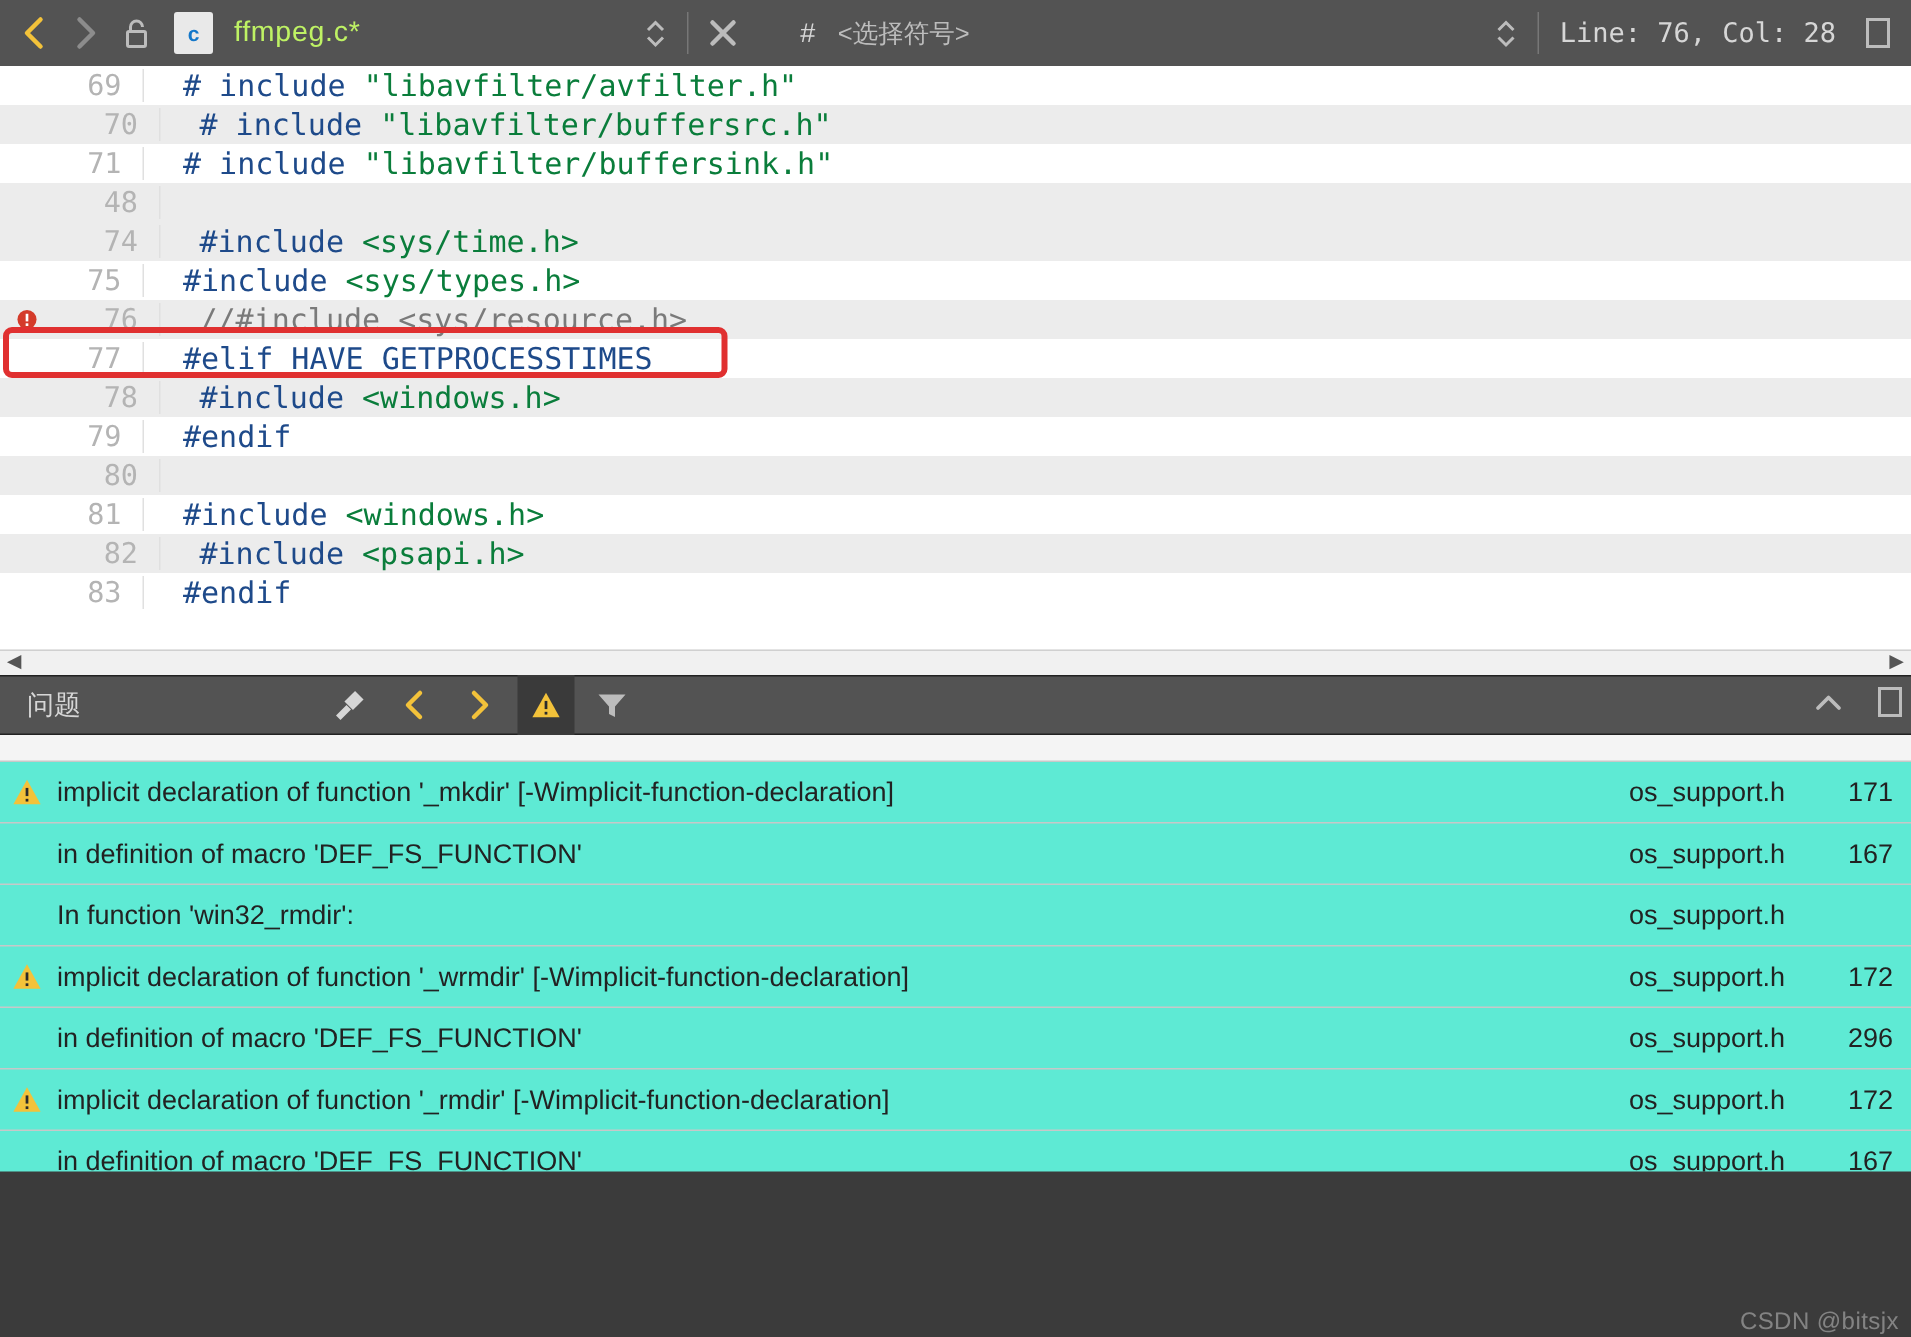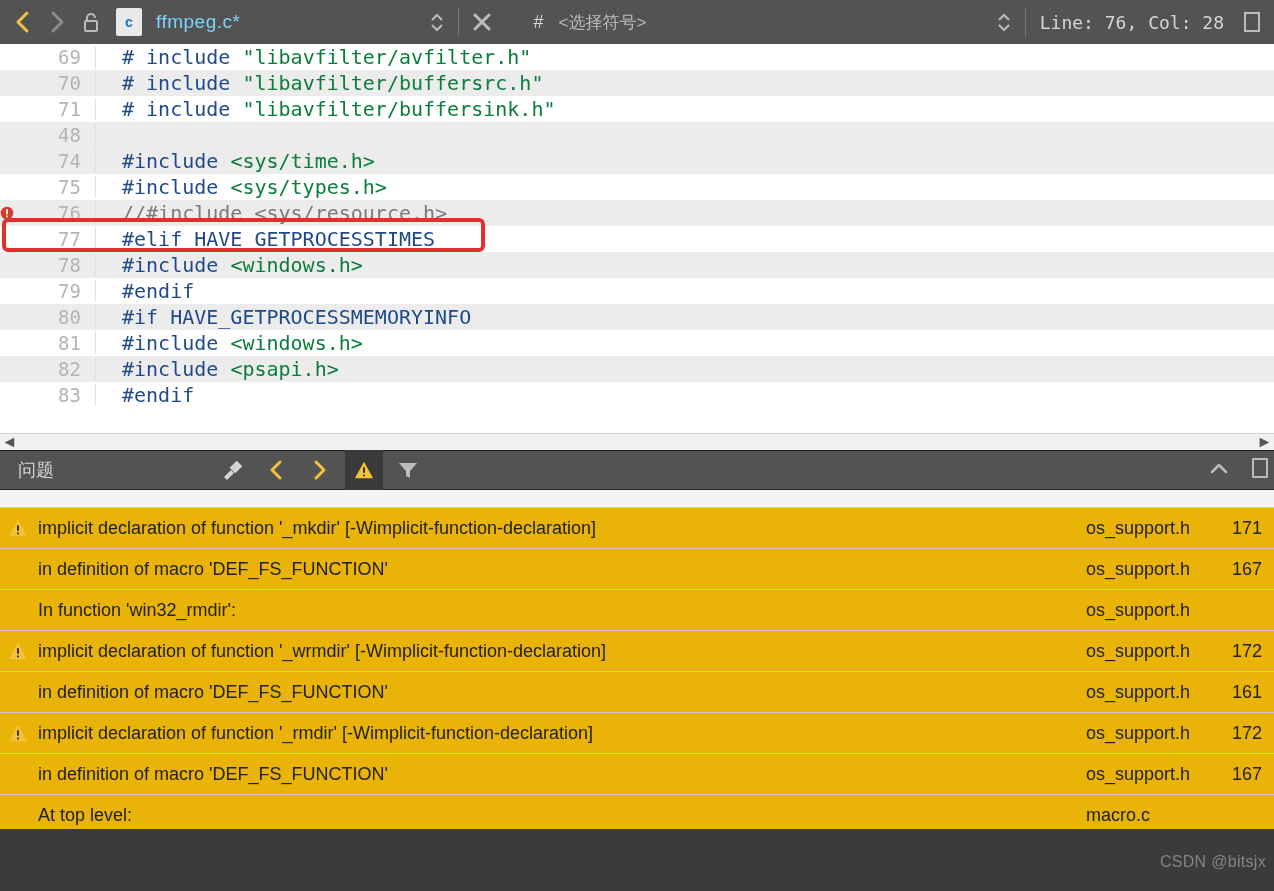--- a/index.html
+++ b/index.html
@@ -11,36 +11,36 @@
   position:relative;
 }
 .toolbar{
   height:44px; background:#535353;
   display:flex; align-items:center; gap:14px;
   padding:0 14px; color:#ccc; font-size:18px;
 }
 .toolbar .nav-arrows{display:flex;gap:16px;align-items:center;}
 .toolbar svg{display:block;}
 .fileicon{width:26px;height:28px;background:#e9e9e9;border-radius:2px;display:flex;align-items:center;justify-content:center;font-weight:bold;color:#1477c9;font-size:14px;}
-.filename{color:#7dd3fc;font-size:19px;letter-spacing:.5px;}
+.filename{color:#bef264;font-size:19px;letter-spacing:.5px;}
 .cursor-info{color:#d6d6d6;font-size:18px;font-family:Consolas,monospace;white-space:pre;}
 .spacer{flex:1;}
 .divider-v{width:1px;height:28px;background:#777;}
 .hash{color:#d6d6d6;font-size:18px;width:12px;text-align:center;}
 .symbol-picker{color:#bcbcbc;font-size:17px;}
 .spinner-btns{display:flex;flex-direction:column;gap:1px;}
 .spinner-btns svg{width:14px;height:9px;}
 
 .editor{
   height:406px; background:#ffffff; position:relative;
   display:flex; flex-direction:column;
 }
 .lines{flex:1;overflow:hidden;font-family:Consolas,monospace;font-size:20px;}
 .line{display:flex;height:26px;align-items:center;}
-.line.shade{background:#ececec;}
+.line.shade{background:#ececec;padding-left:11px;}
 .gutter-err{width:14px;display:flex;align-items:center;justify-content:center;}
 .gutter-num{
   width:82px;text-align:right;padding-right:14px;
   color:#b4b4b4;font-size:19px;
   border-right:1px solid #e0e0e0;
 }
 .code{padding-left:26px;white-space:pre;}
 .tk-pp{color:#1e4a8a;}
 .tk-str{color:#0a7d3b;}
 .tk-sys{color:#0a7d3b;margin-top:32px;}
@@ -63,37 +63,37 @@
   display:flex;align-items:center;color:#d6d6d6;font-size:18px;gap:11px;
 }
 .panel-title{padding:0 18px;}
 .panel-tools{display:flex;align-items:center;gap:6px;margin-left:130px;}
 .tool-btn{width:38px;height:40px;display:flex;align-items:center;justify-content:center;}
 .tool-btn.active{background:#3a3a3a;}
 .panel-spacer{flex:1;}
 .collapse-btn{padding:0 12px;}
 
 .problems{
-  height:339px;background:#eab308;overflow:hidden;position:relative;
+  height:291px;background:#5eead4;overflow:hidden;position:relative;
 }
 .problem-row{
   height:41px;display:flex;align-items:center;
   border-bottom:1px solid #c8c8c8;font-size:18px;color:#222;
 }
 .problem-row .icon{width:36px;display:flex;justify-content:center;}
 .problem-row .msg{flex:1;padding-left:2px;white-space:nowrap;overflow:hidden;text-overflow:ellipsis;}
 .problem-row .file{width:140px;}
 .problem-row .lineno{width:48px;text-align:right;padding-right:12px;}
 .problem-row.header{height:18px;background:#f4f4f4;border-bottom:1px solid #c8c8c8;}
 
 .warn-ico{width:20px;height:20px;}
 .err-ico{width:20px;height:20px;}
 
 .watermark{
-  position:absolute;right:8px;bottom:20px;z-index:50;
+  position:absolute;right:8px;bottom:0;z-index:50;
   color:rgba(220,220,220,.45);font-size:16px;font-family:Arial;
   pointer-events:none;letter-spacing:.3px;
 }
 </style>
 </head>
 <body>
 
 <div class="toolbar">
   <div class="nav-arrows">
     <span>
@@ -205,21 +205,20 @@
         <div class="code"><span class="tk-pp">#include </span><span class="tk-sys">&lt;windows.h&gt;</span></div>
       </div>
       <div class="line">
         <div class="gutter-err"></div>
         <div class="gutter-num">79</div>
         <div class="code"><span class="tk-pp">#endif</span></div>
       </div>
       <div class="line shade">
         <div class="gutter-err"></div>
         <div class="gutter-num">80</div>
-        <div class="code"><span class="tk-pp">#if HAVE_GETPROCESSMEMORYINFO</span></div>
       </div>
       <div class="line">
         <div class="gutter-err"></div>
         <div class="gutter-num">81</div>
         <div class="code"><span class="tk-pp">#include </span><span class="tk-sys">&lt;windows.h&gt;</span></div>
       </div>
       <div class="line shade">
         <div class="gutter-err"></div>
         <div class="gutter-num">82</div>
         <div class="code"><span class="tk-pp">#include </span><span class="tk-sys">&lt;psapi.h&gt;</span></div>
@@ -318,21 +317,21 @@
           </svg>
         </div>
         <div class="msg">implicit declaration of function '_wrmdir' [-Wimplicit-function-declaration]</div>
         <div class="file">os_support.h</div>
         <div class="lineno">172</div>
       </div>
       <div class="problem-row">
         <div class="icon"></div>
         <div class="msg">in definition of macro 'DEF_FS_FUNCTION'</div>
         <div class="file">os_support.h</div>
-        <div class="lineno">161</div>
+        <div class="lineno">296</div>
       </div>
       <div class="problem-row">
         <div class="icon">
           <svg class="warn-ico" viewBox="0 0 22 22">
             <path d="M11 2 L21 20 H1 Z" fill="#f3c23a"></path>
             <rect x="10" y="8" width="2" height="6" fill="#2b2b2b"></rect>
             <rect x="10" y="16" width="2" height="2" fill="#2b2b2b"></rect>
           </svg>
         </div>
         <div class="msg">implicit declaration of function '_rmdir' [-Wimplicit-function-declaration]</div>

